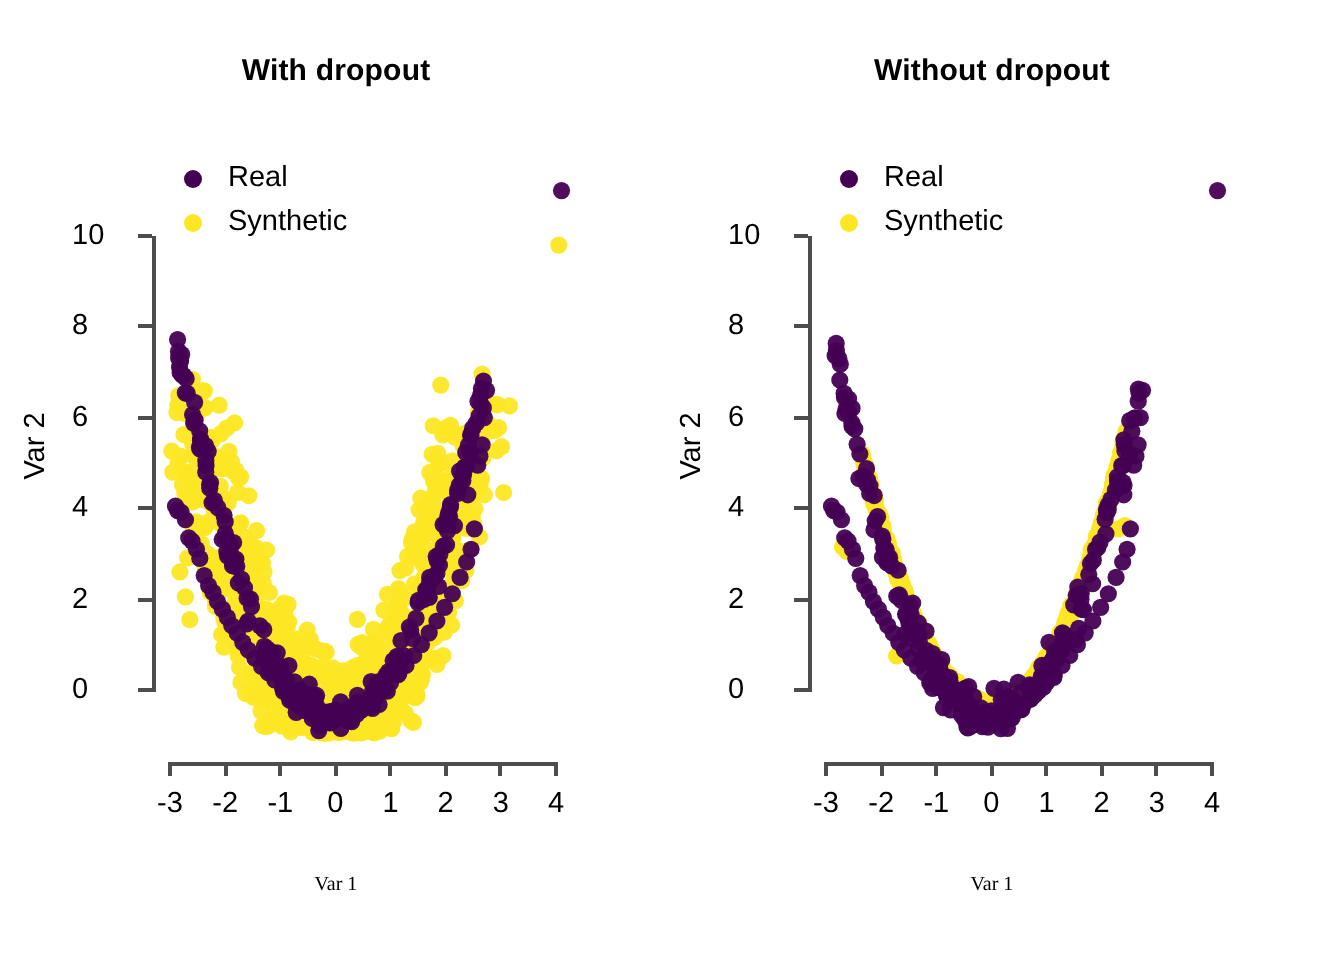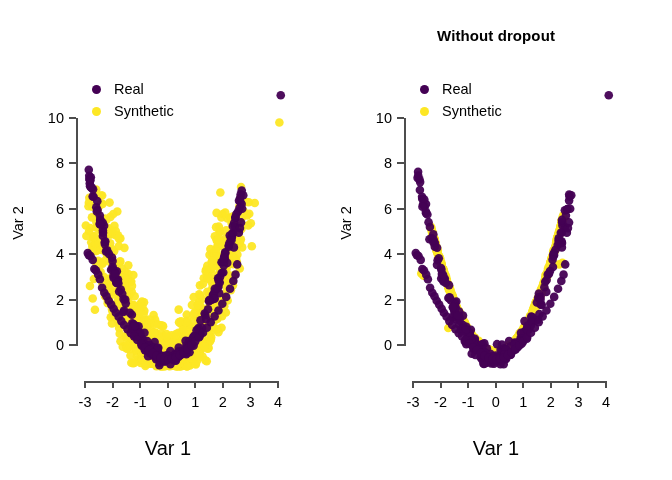--- a/index.html
+++ b/index.html
@@ -88,21 +88,20 @@
     position: absolute;
     width: 7px;
     height: 2px;
     background: #4d4d4d;
     left: 69px;
   }
   .ytick-label {
     position: absolute;
     right: 0;
     width: 26px;
-    text-align: right;
     font-size: 14.5px;
     line-height: 14px;
     color: #000;
   }
   .ylab-holder {
     position: absolute;
     left: 36px;
     width: 28px;
   }
 
@@ -129,22 +128,23 @@
     line-height: 16px;
     color: #000;
   }
 
   .axis-title-x {
     position: absolute;
     top: 437px;
     left: 0;
     width: 336px;
     text-align: center;
-    font-size: 20px;
+    font-size: 10px;
     color: #000;
+    font-family: Liberation Serif, serif;
   }
   .axis-title-y {
     position: absolute;
     left: -12px;
     top: 215px;
     width: 60px;
     text-align: center;
     font-size: 14.5px;
     color: #000;
     transform: rotate(-90deg);
@@ -166,20 +166,21 @@
     height: 480px;
   }
 </style>
 </head>
 <body>
 
 <div id="figure">
 
   <div class="panel" id="panel-left">
 
+    <div class="panel-title">With dropout</div>
 
     <div class="legend">
       <div class="legend-row">
         <span class="legend-swatch" style="background: rgb(68, 1, 84);"></span>
         <span class="legend-label">Real</span>
       </div>
       <div class="legend-row">
         <span class="legend-swatch legend-syn" style="background: rgb(253, 231, 37);"></span>
         <span class="legend-label">Synthetic</span>
       </div>

